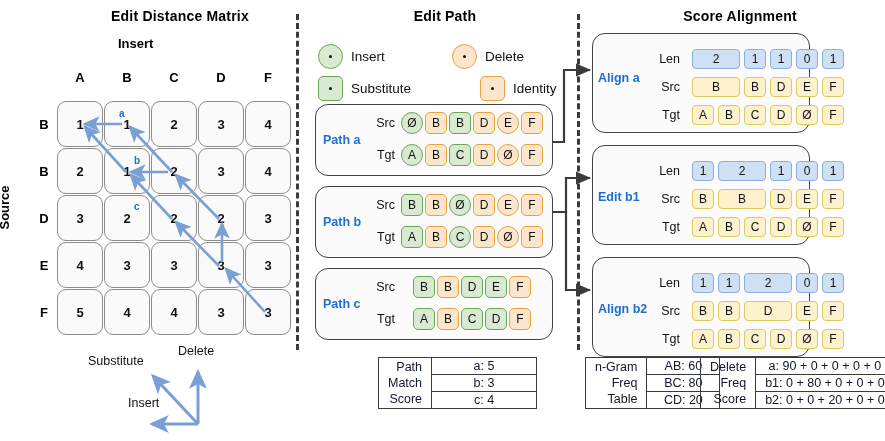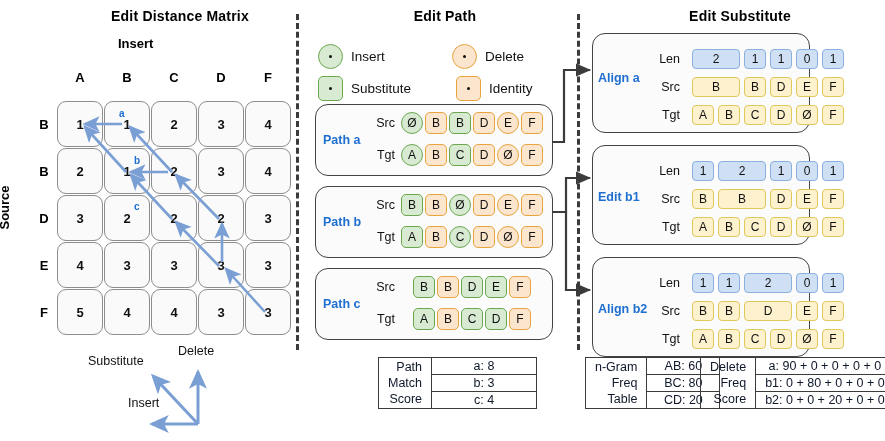--- a/index.html
+++ b/index.html
@@ -85,21 +85,21 @@
           padding:1px 9px;text-align:center;white-space:nowrap;}
   .tbl td.lab{text-align:right;font-size:12.5px;}
   
   #connectors{position:absolute;left:0;top:0;}
 </style>
 </head>
 <body>
 
 <div class="abs panel-title" style="left:80px;top:8px;width:200px;">Edit Distance Matrix</div>
 <div class="abs panel-title" style="left:355px;top:8px;width:180px;">Edit Path</div>
-<div class="abs panel-title" style="left:640px;top:8px;width:200px;">Edit Substitute</div>
+<div class="abs panel-title" style="left:640px;top:8px;width:200px;">Score Alignment</div>
 
 <div class="vdash" style="left:296px;"></div>
 <div class="vdash" style="left:577px;"></div>
 
 <div class="abs" id="matrix-wrap">
   <div class="abs axis-label" style="left:118px;top:36px;">Insert</div>
   <div class="abs axis-label" style="left:-18px;top:200px;transform:rotate(-90deg);transform-origin:center;">Source</div>
 
   <div id="matrix-headers">
       <div class="mhead" style="left:57px;top:70px;">A</div>
@@ -198,21 +198,21 @@
         <div class="dot"></div>
       </div>
       <span class="lg-text">Delete</span>
     </div>
     <div class="lg-item" style="left:318px;top:76px;">
       <div class="sh sq green">
         <div class="dot"></div>
       </div>
       <span class="lg-text">Substitute</span>
     </div>
-    <div class="lg-item" style="left:456px;top:76px;">
+    <div class="lg-item" style="left:480px;top:76px;">
       <div class="sh sq orange">
         <div class="dot"></div>
       </div>
       <span class="lg-text">Identity</span>
     </div>
   </div>
 <div id="path-cards">
     <div class="card" style="left:315px;top:104px;width:238px;height:72px;"></div>
     <div class="card-title" style="left:323px;top:133px;">Path a</div>
     <div class="rowlab" style="left:361px;top:116px;">Src</div>
@@ -341,21 +341,21 @@
   </div>
 
 <table class="tbl" style="left:378px;top:357px;">
   <tbody>
       <tr>
     <td class="lab" rowspan="3" style="vertical-align:middle;line-height:1.28;">
       <span>Path</span><br>
       <span>Match</span><br>
       <span>Score</span>
     </td>
-    <td style="width:86px;">a: 8</td>
+    <td style="width:86px;">a: 5</td>
   </tr>
   <tr>
         <td>b: 3</td>
       </tr>
   <tr>
         <td>c: 4</td>
       </tr>
 </tbody>
   </table>
 

